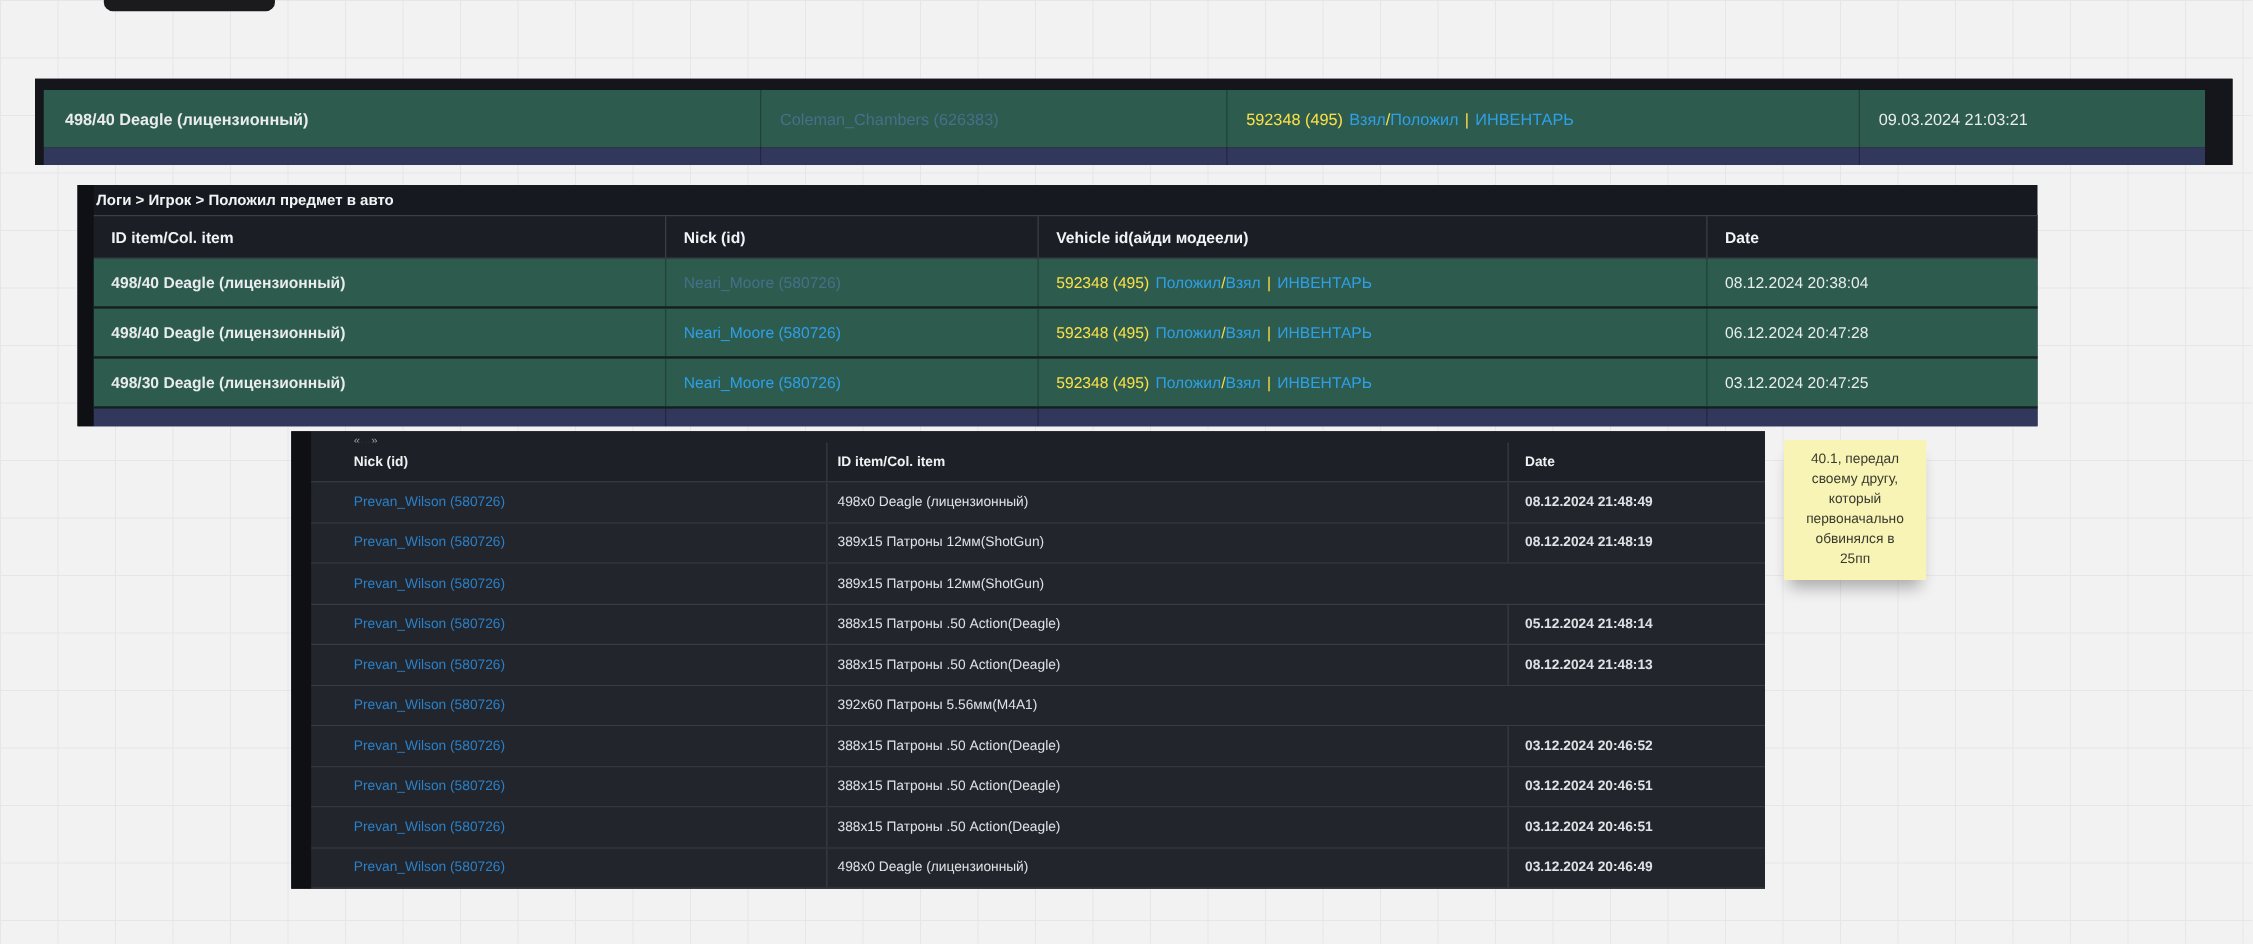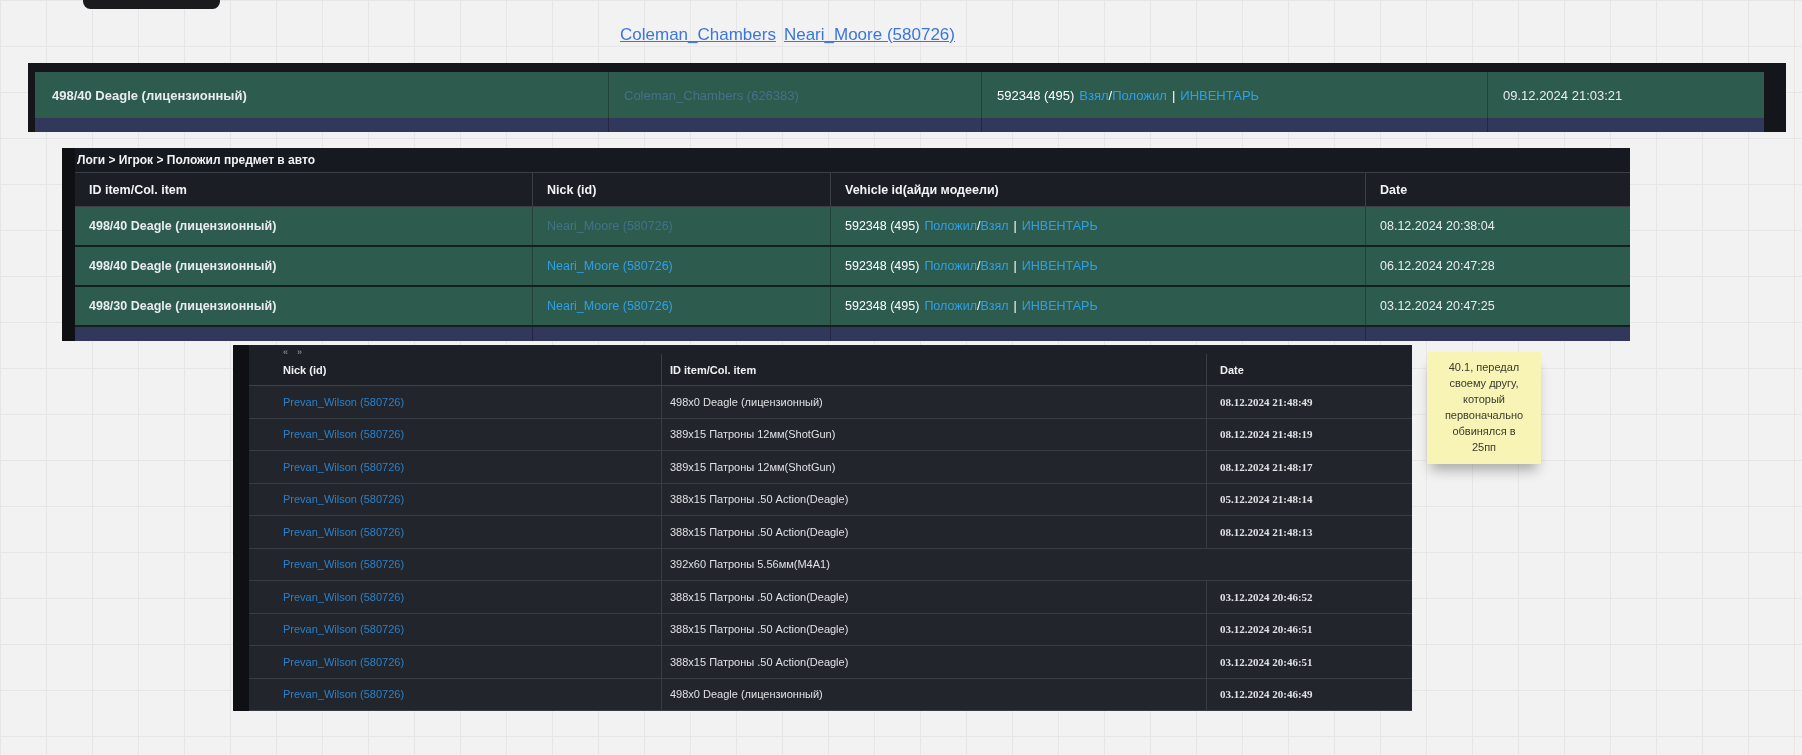--- a/index.html
+++ b/index.html
@@ -10,21 +10,21 @@
   
   .pill{position:absolute;left:83px;top:-6px;width:137px;height:15px;background:#1b1b1d;border-radius:8px;}
   
   .title{position:absolute;left:0;top:25px;width:1575px;text-align:center;font-size:17px;}
   .title a{color:#3b76dd;text-decoration:underline;cursor:pointer;margin:0 4px;}
   
   .cell{display:flex;align-items:center;white-space:nowrap;overflow:hidden;}
   a{cursor:pointer;text-decoration:none;}
   .lnk{color:#2f9fe8;}
   .lnk-vis{color:#44708a;}
-  .white{color:#ffffff;}
+  .white{color:#fde047;}
   .mr{margin-right:5px;}
   
   .t1{position:absolute;left:28px;top:63px;width:1758px;background:#14161c;
       border-left:7px solid #14161c;border-right:22px solid #14161c;box-sizing:border-box;}
   .t1 .topstrip{height:9px;background:#14161c;}
   .t1row{display:grid;grid-template-columns:573px 373px 506px 277px;}
   .t1 .teal{background:#2d5c4f;height:46px;}
   .t1 .navy{background:#32375c;height:14px;}
   .t1 .cell{border-left:1px solid rgba(0,0,0,.28);padding-left:15px;font-size:13px;}
   .t1 .cell:first-child{border-left:none;padding-left:17px;}
@@ -53,53 +53,50 @@
   .t3grid{display:grid;grid-template-columns:412px 545px 206px;}
   .t3 .head{height:31px;background:#1d2026;border-bottom:1px solid #3d4149;}
   .t3 .head .cell{font-size:11px;font-weight:bold;color:#f0f1f3;}
   .t3 .drow{height:31.5px;background:#22252c;border-bottom:1px solid #383c43;}
   .t3 .cell{padding-left:34px;border-left:1px solid #383c43;}
   .t3 .cell:first-child{border-left:none;}
   .t3 .cell:nth-child(2){padding-left:8px;}
   .t3 .cell:nth-child(3){padding-left:13px;}
   .t3 .drow .cell{font-size:11px;color:#dfe1e4;}
   .t3 a{color:#2b80c8;font-size:11px;}
-  .t3 .date{font-weight:600;color:#e9ebee;font-family:Liberation Serif, serif;}
+  .t3 .date{font-weight:600;color:#e9ebee;}
   
   .sticky{position:absolute;left:1427px;top:352px;width:114px;height:112px;background:#f8f4b5;
       box-shadow:0 10px 12px -4px rgba(0,0,0,.30);display:flex;align-items:center;justify-content:center;
       text-align:center;font-size:11px;line-height:1.45;color:#3a3a30;padding:15px;box-sizing:border-box;}
 </style>
 </head>
 <body>
 
 <div class="canvas">
 
   <div class="pill"></div>
 
-  <div class="title">
-    <a>Coleman_Chambers</a><a>Neari_Moore (580726)</a>
-  </div>
 
   <div class="t1">
     <div class="topstrip"></div>
     <div class="t1row teal">
       <div class="cell item">498/40 Deagle (лицензионный)</div>
       <div class="cell">
         <a class="lnk-vis">Coleman_Chambers (626383)</a>
       </div>
       <div class="cell">
         <span class="white mr">592348 (495)</span>
         <a class="lnk">Взял</a>
         <span class="white">/</span>
         <a class="lnk mr">Положил</a>
         <span class="white mr">|</span>
         <a class="lnk">ИНВЕНТАРЬ</a>
       </div>
-      <div class="cell">09.12.2024 21:03:21</div>
+      <div class="cell">09.03.2024 21:03:21</div>
     </div>
     <div class="t1row navy">
       <div class="nvcell"></div>
         <div class="nvcell"></div>
         <div class="nvcell"></div>
         <div class="nvcell"></div>
     </div>
   </div>
 
   <div class="t2">
@@ -187,21 +184,20 @@
           <a>Prevan_Wilson (580726)</a>
         </div>
       <div class="cell">389x15 Патроны 12мм(ShotGun)</div>
       <div class="cell date">08.12.2024 21:48:19</div>
     </div>
     <div class="t3grid drow">
       <div class="cell">
           <a>Prevan_Wilson (580726)</a>
         </div>
       <div class="cell">389x15 Патроны 12мм(ShotGun)</div>
-      <div class="cell date">08.12.2024 21:48:17</div>
     </div>
     <div class="t3grid drow">
       <div class="cell">
           <a>Prevan_Wilson (580726)</a>
         </div>
       <div class="cell">388x15 Патроны .50 Action(Deagle)</div>
       <div class="cell date">05.12.2024 21:48:14</div>
     </div>
     <div class="t3grid drow">
       <div class="cell">

